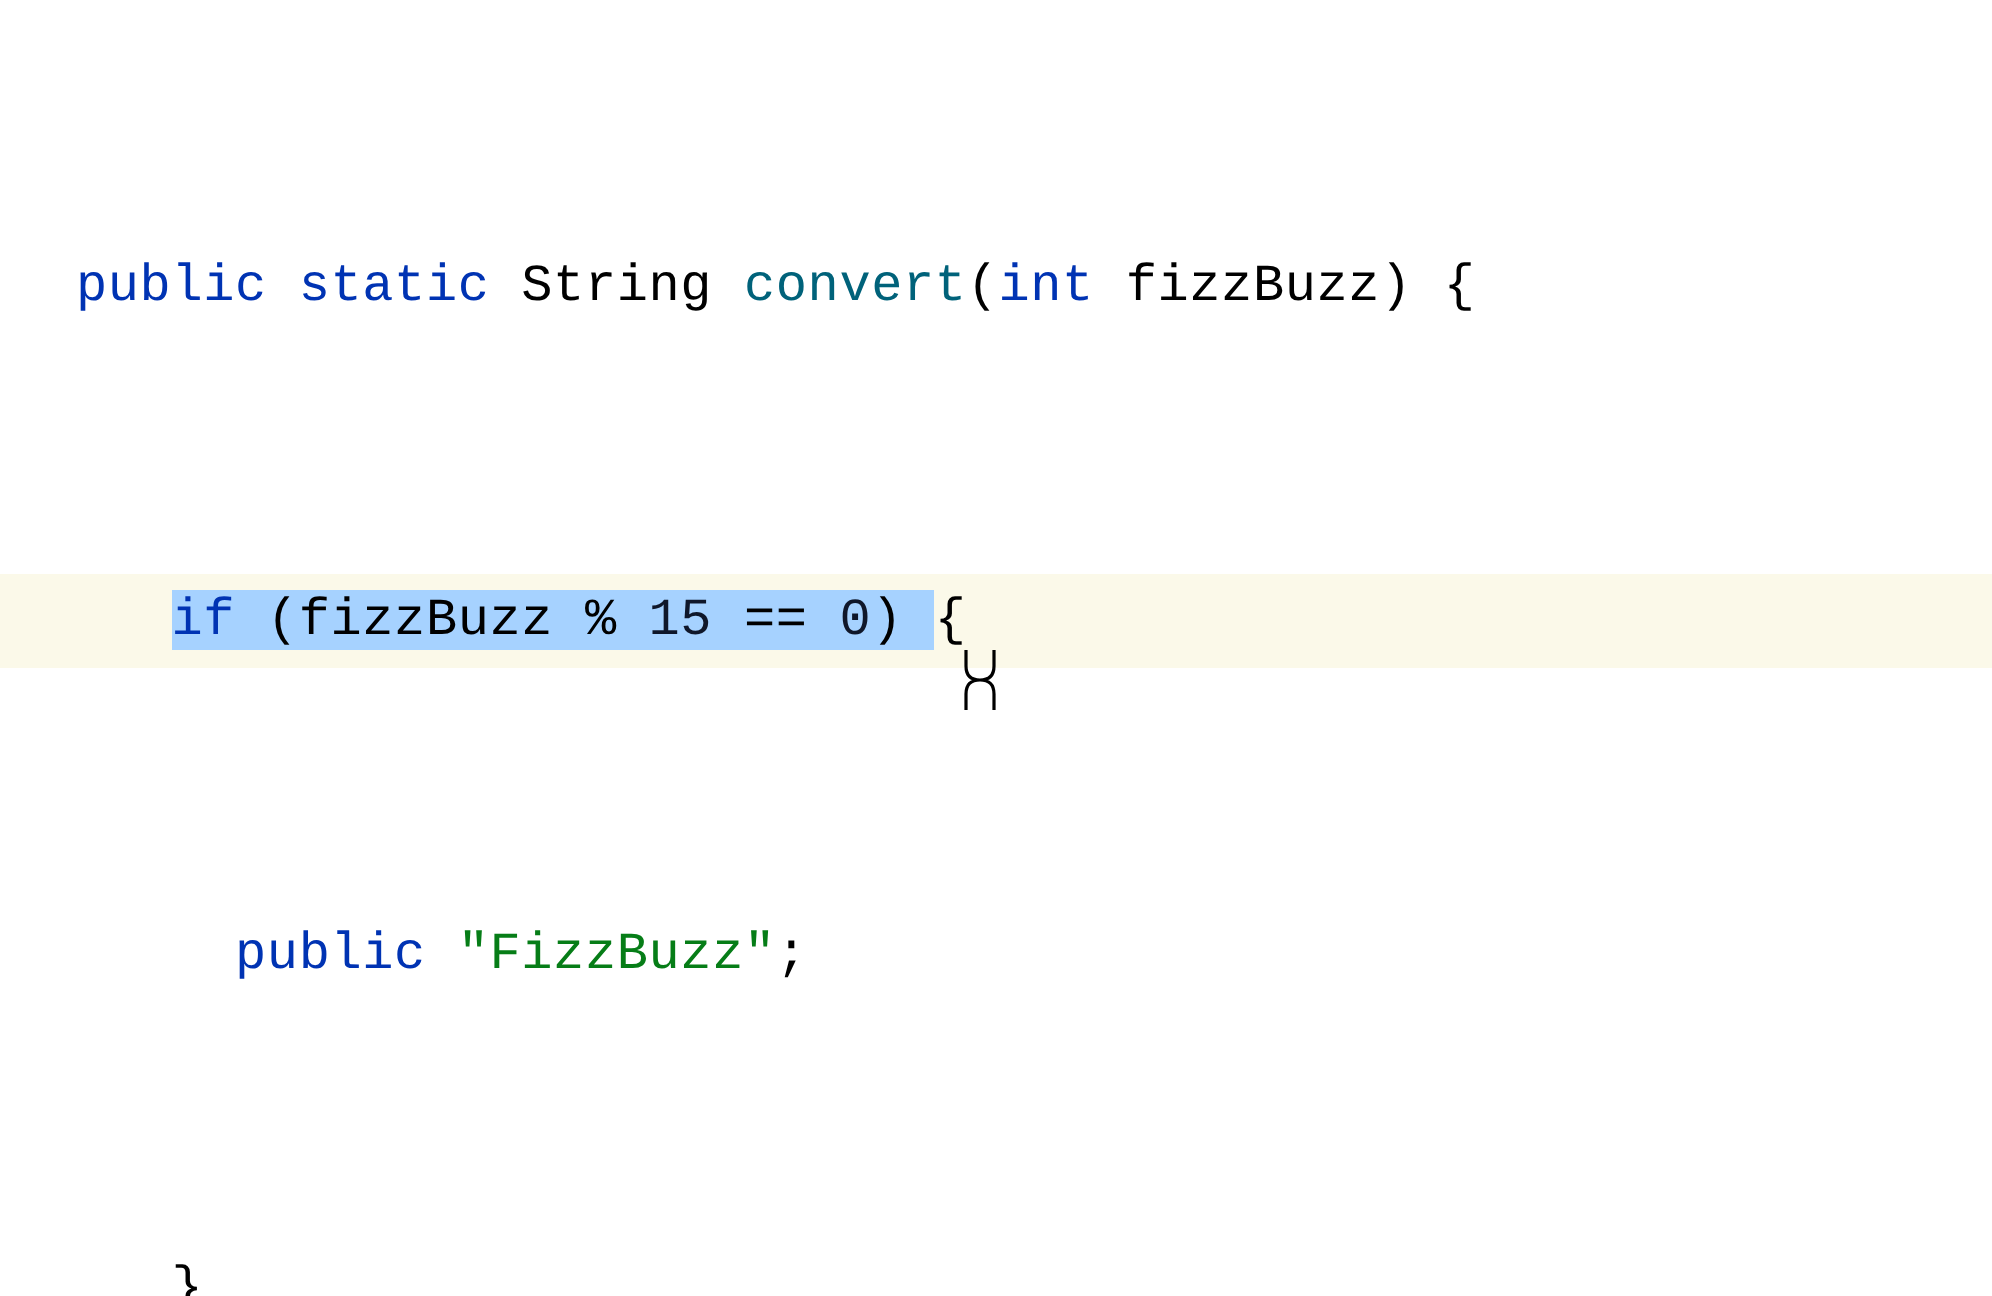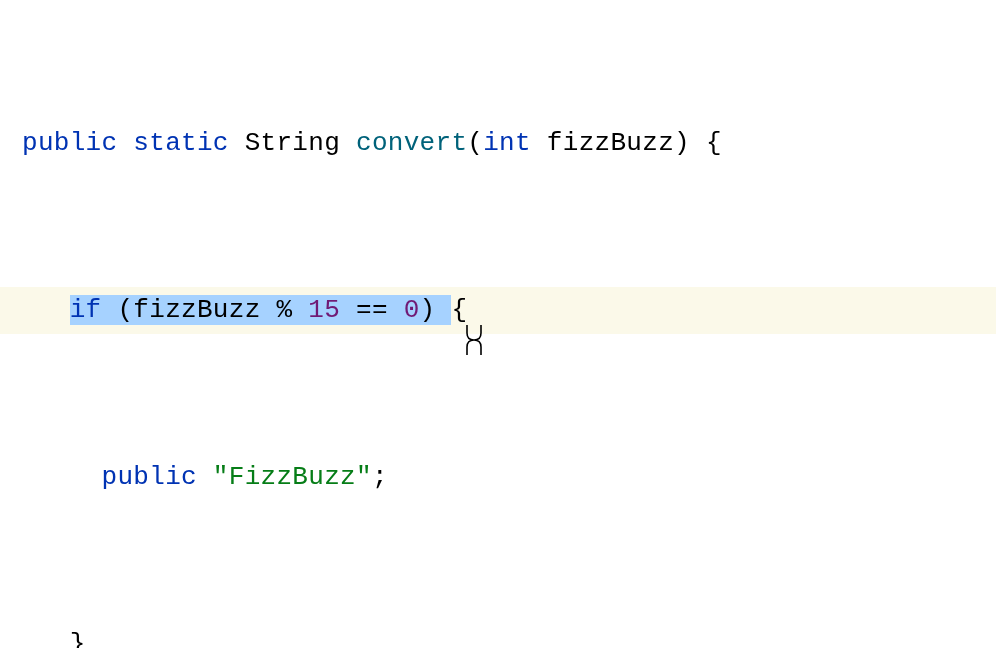--- a/index.html
+++ b/index.html
@@ -13,31 +13,31 @@
     .editor {
       position: relative;
       width: 996px;
       height: 648px;
       white-space: pre;
       overflow: hidden;
     }
     .line {
       position: relative;
       line-height: 47px;
-      padding-left: 22px;
+      padding-left: 38px;
       color: #000;
     }
     .line-highlighted {
       background: #fbf9e9;
     }
     .kw { color: #0033b3; }       
     .type { color: #000000; }      
     .mname { color: #00627a; }     
     .str { color: #067d17; }       
-    .num { color: #701a75; }  
+    .num { color: #0f172a; }  
     .ident { color: #000000; }
     .sel {
       background: #a6d2ff;
     }
 
     .line { position: relative; }
 
     .caret {
       display: inline-block;
       width: 0;

